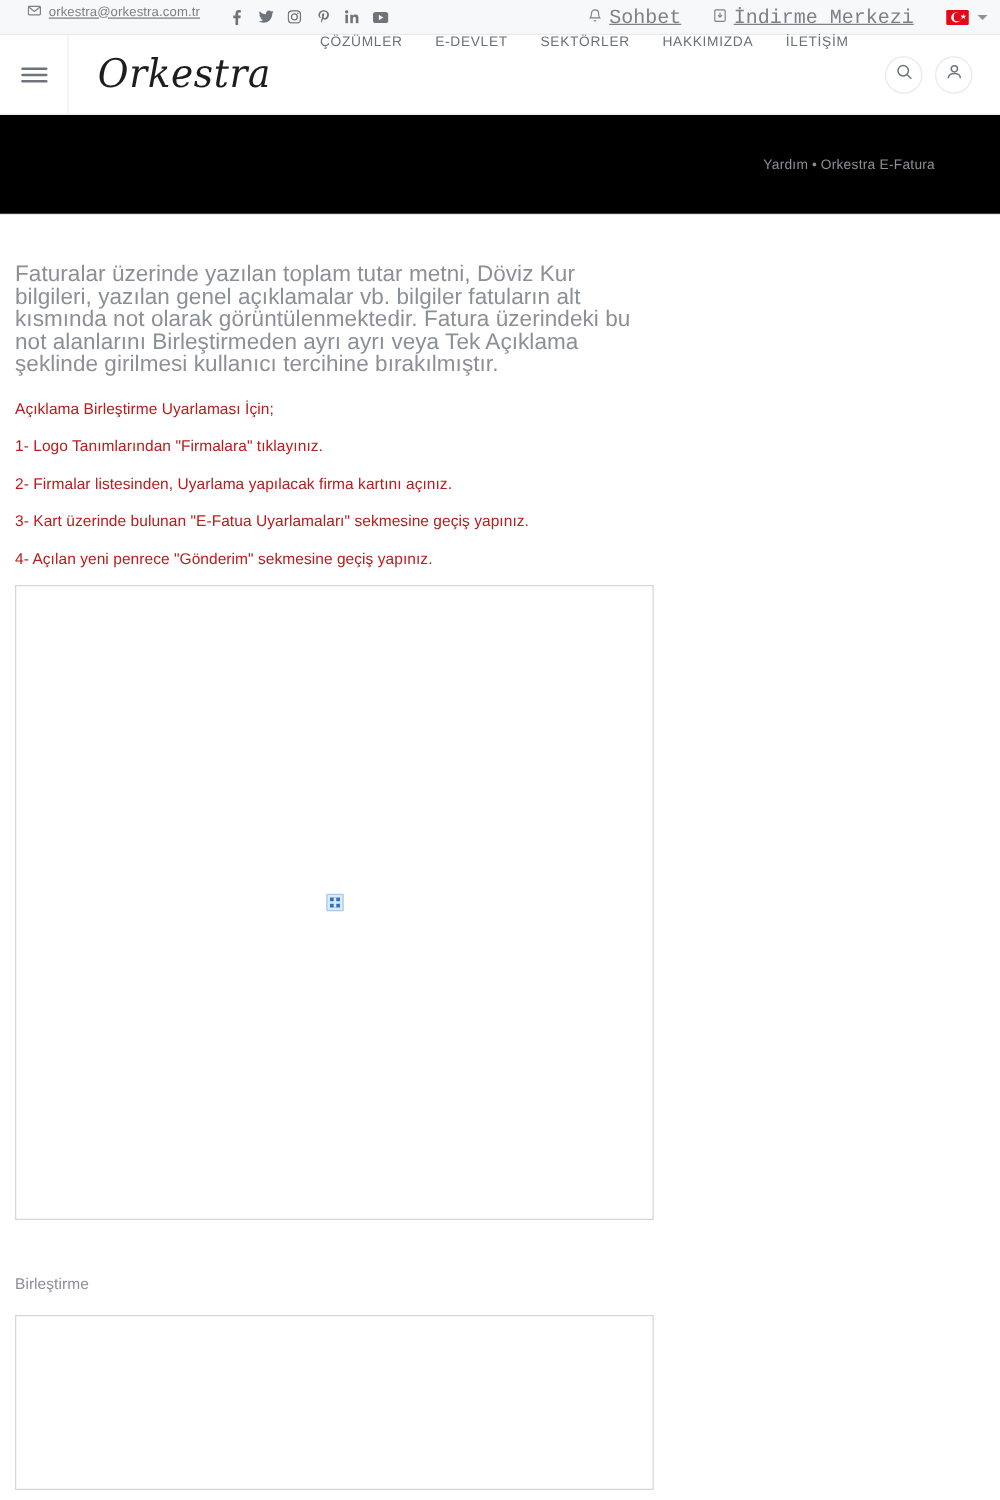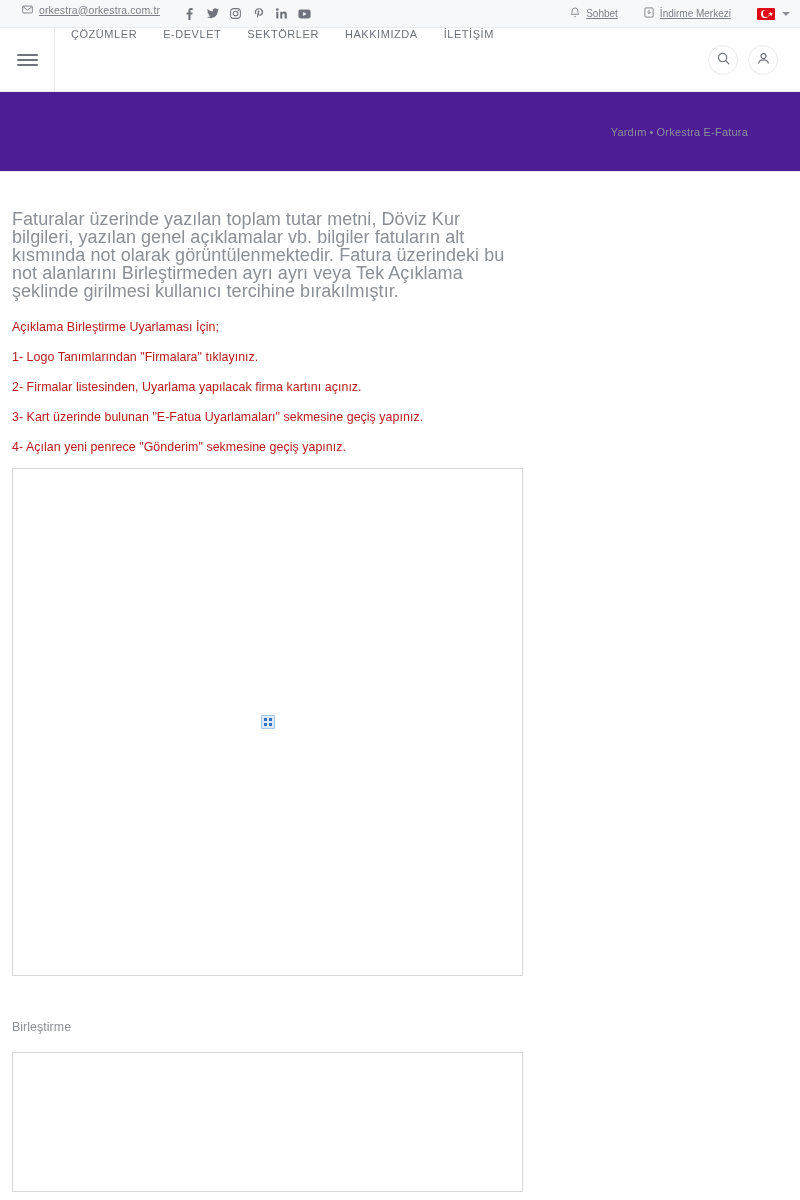--- a/index.html
+++ b/index.html
@@ -34,22 +34,23 @@
     display: flex; align-items: center; justify-content: center;
     color: #6e737c;
   }
   .tb-social svg { display: block; }
   .topbar-right {
     margin-left: auto;
     display: flex; align-items: center; gap: 0;
   }
   .tb-link {
     display: flex; align-items: center; gap: 6px;
-    color: #7b8089; font-size: 10px;
+    color: #7b8089; font-size: 16px;
     margin-left: 26px;
+    font-family: Liberation Mono, monospace;
   }
   .tb-lang {
     margin-left: 26px;
     display: flex; align-items: center; gap: 7px;
   }
   .flag {
     width: 18px; height: 12px; background: #e30a17;
     border-radius: 1px; position: relative; overflow: hidden;
     display: flex; align-items: center; justify-content: center;
   }
@@ -126,21 +127,21 @@
     width: 30px; height: 30px; border-radius: 50%;
     border: 1px solid #eaeaea;
     display: flex; align-items: center; justify-content: center;
     color: #6f747c;
     background: #fff;
   }
 
   
   .hero {
     height: 80px;
-    background: #4c1d95;
+    background: #000000;
     border-bottom: 1px solid #e9eaec;
     display: flex;
     align-items: center;
     justify-content: flex-end;
     padding-right: 52px;
   }
   .breadcrumb {
     font-size: 11px;
     color: #8b9096;
     letter-spacing: .2px;
@@ -289,20 +290,23 @@
   </div>
 </div>
 
 <div class="header">
   <div class="hamburger-cell">
     <div class="hamburger">
       <span></span>
         <span></span>
         <span></span>
     </div>
+  </div>
+  <div class="logo-cell">
+    <div class="logo">Orkestra</div>
   </div>
   <nav class="nav">
     <a href="#">ÇÖZÜMLER</a>
     <a href="#">E-DEVLET</a>
     <a href="#">SEKTÖRLER</a>
     <a href="#">HAKKIMIZDA</a>
     <a href="#">İLETİŞİM</a>
   </nav>
   <div class="header-actions">
     <div class="circle-btn">

